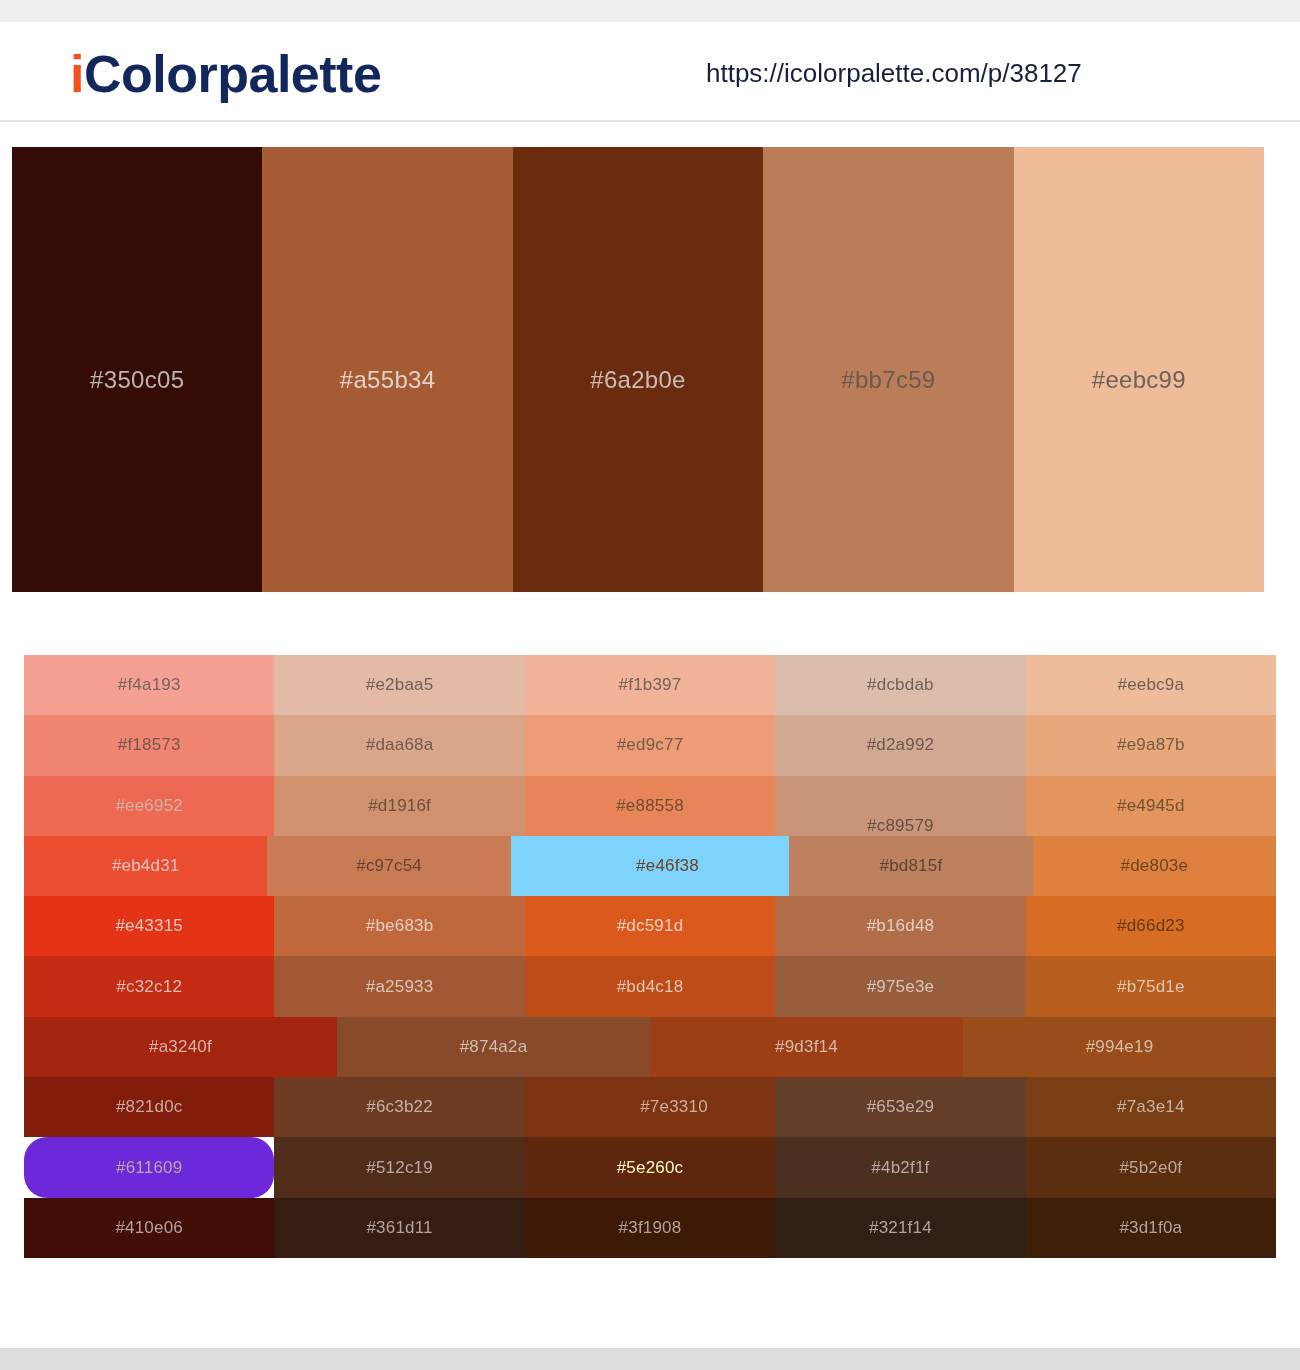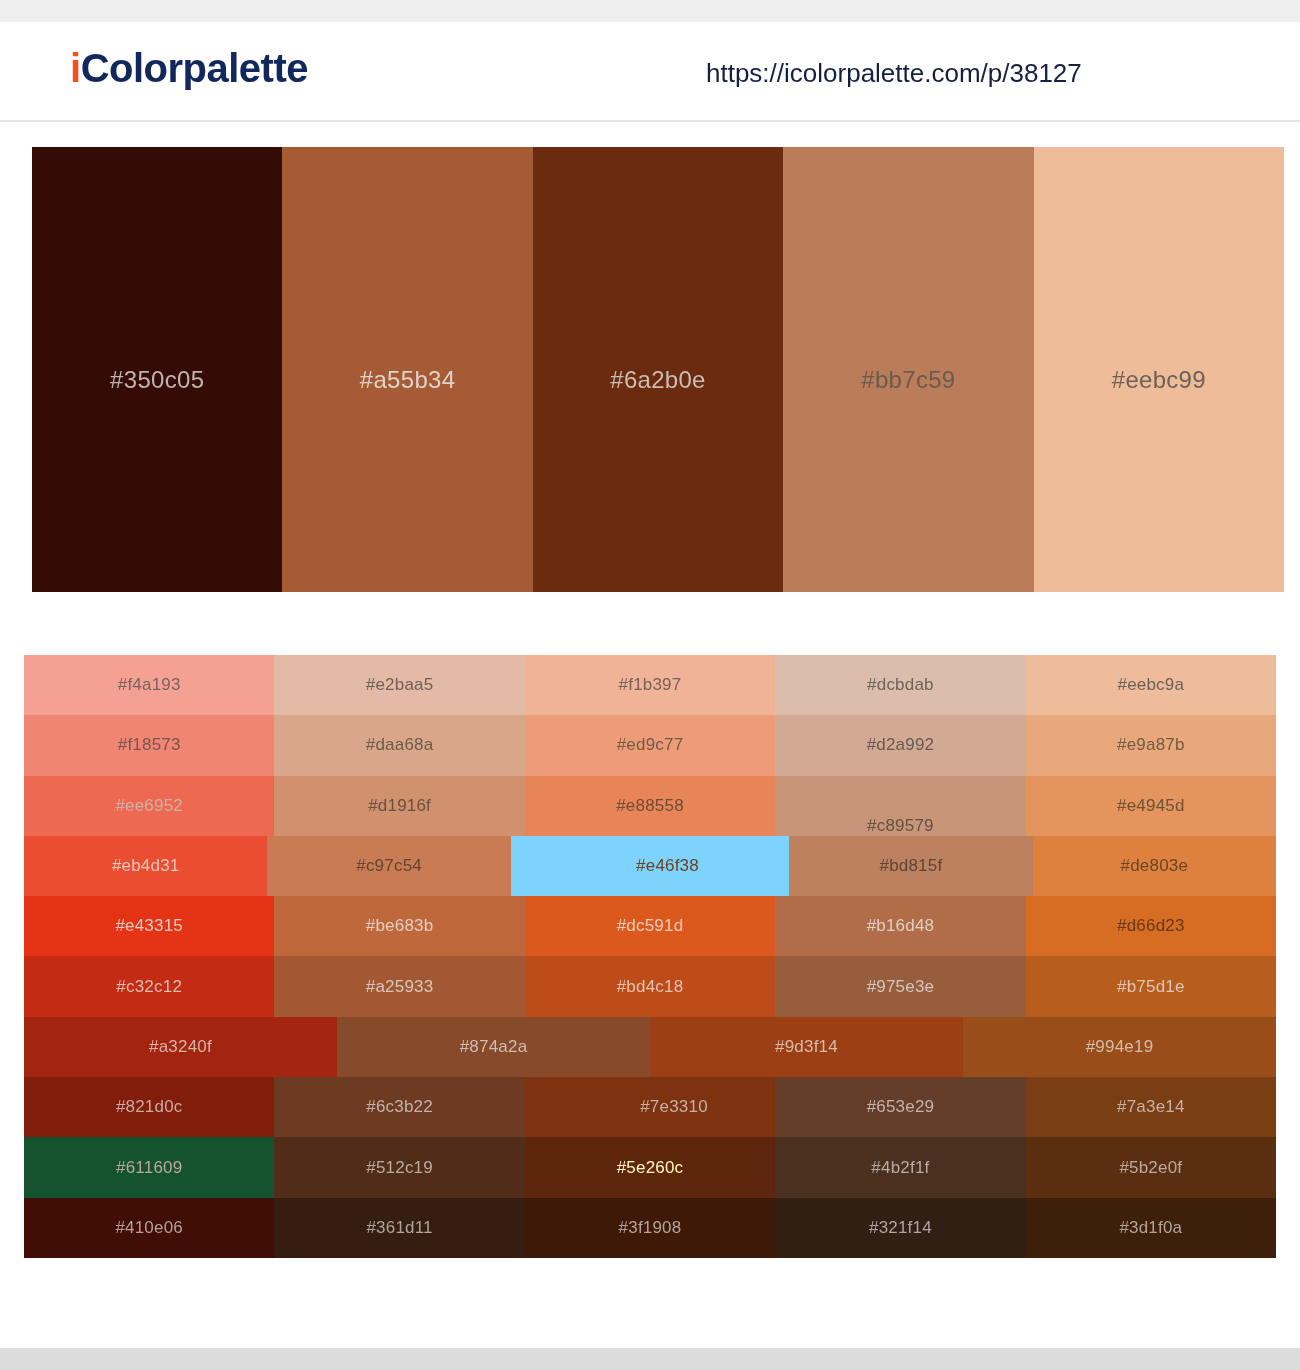--- a/index.html
+++ b/index.html
@@ -36,21 +36,21 @@
     width: 1300px;
     height: 100px;
     background: #ffffff;
     border-bottom: 2px solid #e4e4e4;
   }
 
   .logo {
     position: absolute;
     left: 70px;
     top: 26px;
-    font-size: 40px;
+    font-size: 52px;
     font-weight: bold;
     letter-spacing: -0.5px;
     white-space: nowrap;
     line-height: 1;
   }
   .logo .logo-i { color: #f4511e; }
   .logo .logo-rest { color: #12275c; }
 
   .page-url {
     position: absolute;
@@ -58,21 +58,21 @@
     top: 36px;
     font-size: 26px;
     color: #17203f;
     white-space: nowrap;
     letter-spacing: 0px;
   }
 
   
   .swatch-band {
     position: absolute;
-    left: 32px;
+    left: 12px;
     top: 147px;
     width: 1252px;
     height: 445px;
     display: flex;
   }
   .swatch {
     flex: 1 1 0;
     position: relative;
     display: flex;
     align-items: center;
@@ -281,21 +281,21 @@
           <span class="grid-cell-label" style="color: rgb(199, 176, 163); margin-left: 48px;">#7e3310</span>
         </div>
         <div class="grid-cell" style="background: rgb(101, 62, 41);">
           <span class="grid-cell-label" style="color: rgb(192, 178, 172);">#653e29</span>
         </div>
         <div class="grid-cell" style="background: rgb(122, 62, 20);">
           <span class="grid-cell-label" style="color: rgb(198, 178, 164);">#7a3e14</span>
         </div>
       </div>
       <div class="grid-row">
-        <div class="grid-cell" style="background: #14532d;">
+        <div class="grid-cell" style="background: #6d28d9; border-radius: 23px;">
           <span class="grid-cell-label" style="color: rgb(188, 165, 161);">#611609</span>
         </div>
         <div class="grid-cell" style="background: rgb(81, 44, 25);">
           <span class="grid-cell-label" style="color: rgb(183, 171, 165);">#512c19</span>
         </div>
         <div class="grid-cell" style="background: rgb(94, 38, 12);">
           <span class="grid-cell-label" style="color: #fef9c3;">#5e260c</span>
         </div>
         <div class="grid-cell" style="background: rgb(75, 47, 31);">
           <span class="grid-cell-label" style="color: rgb(181, 171, 166);">#4b2f1f</span>

